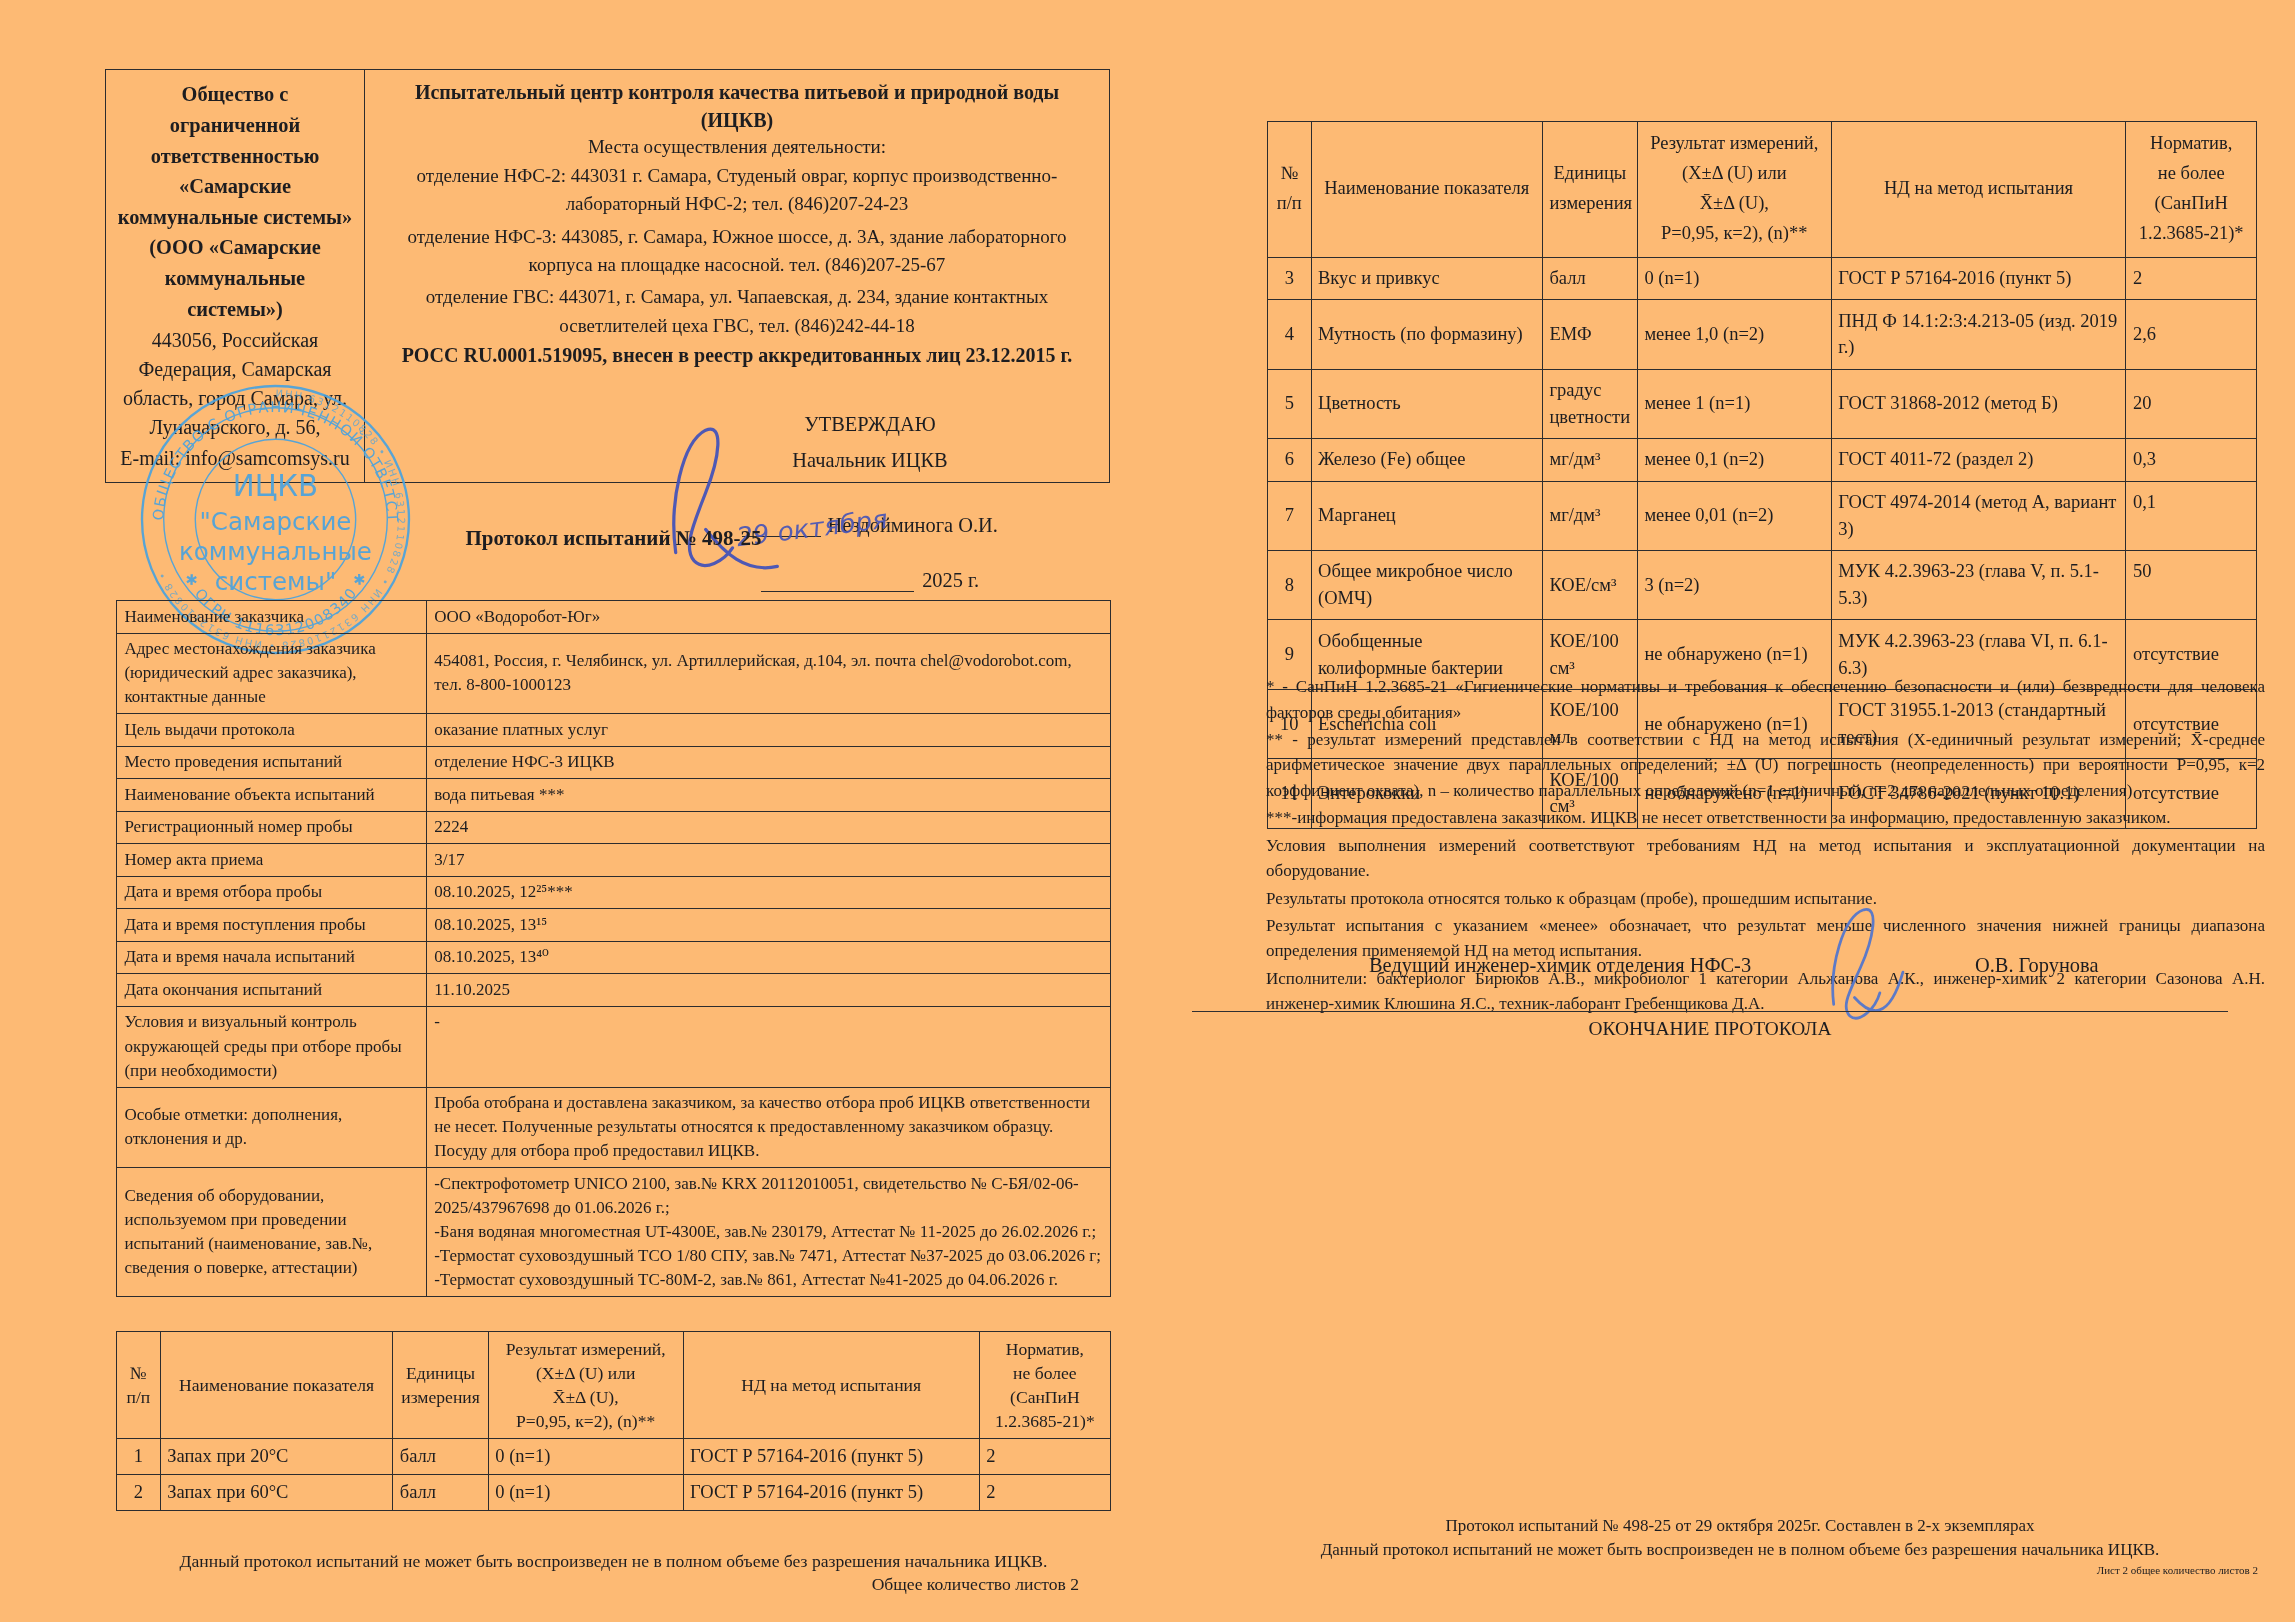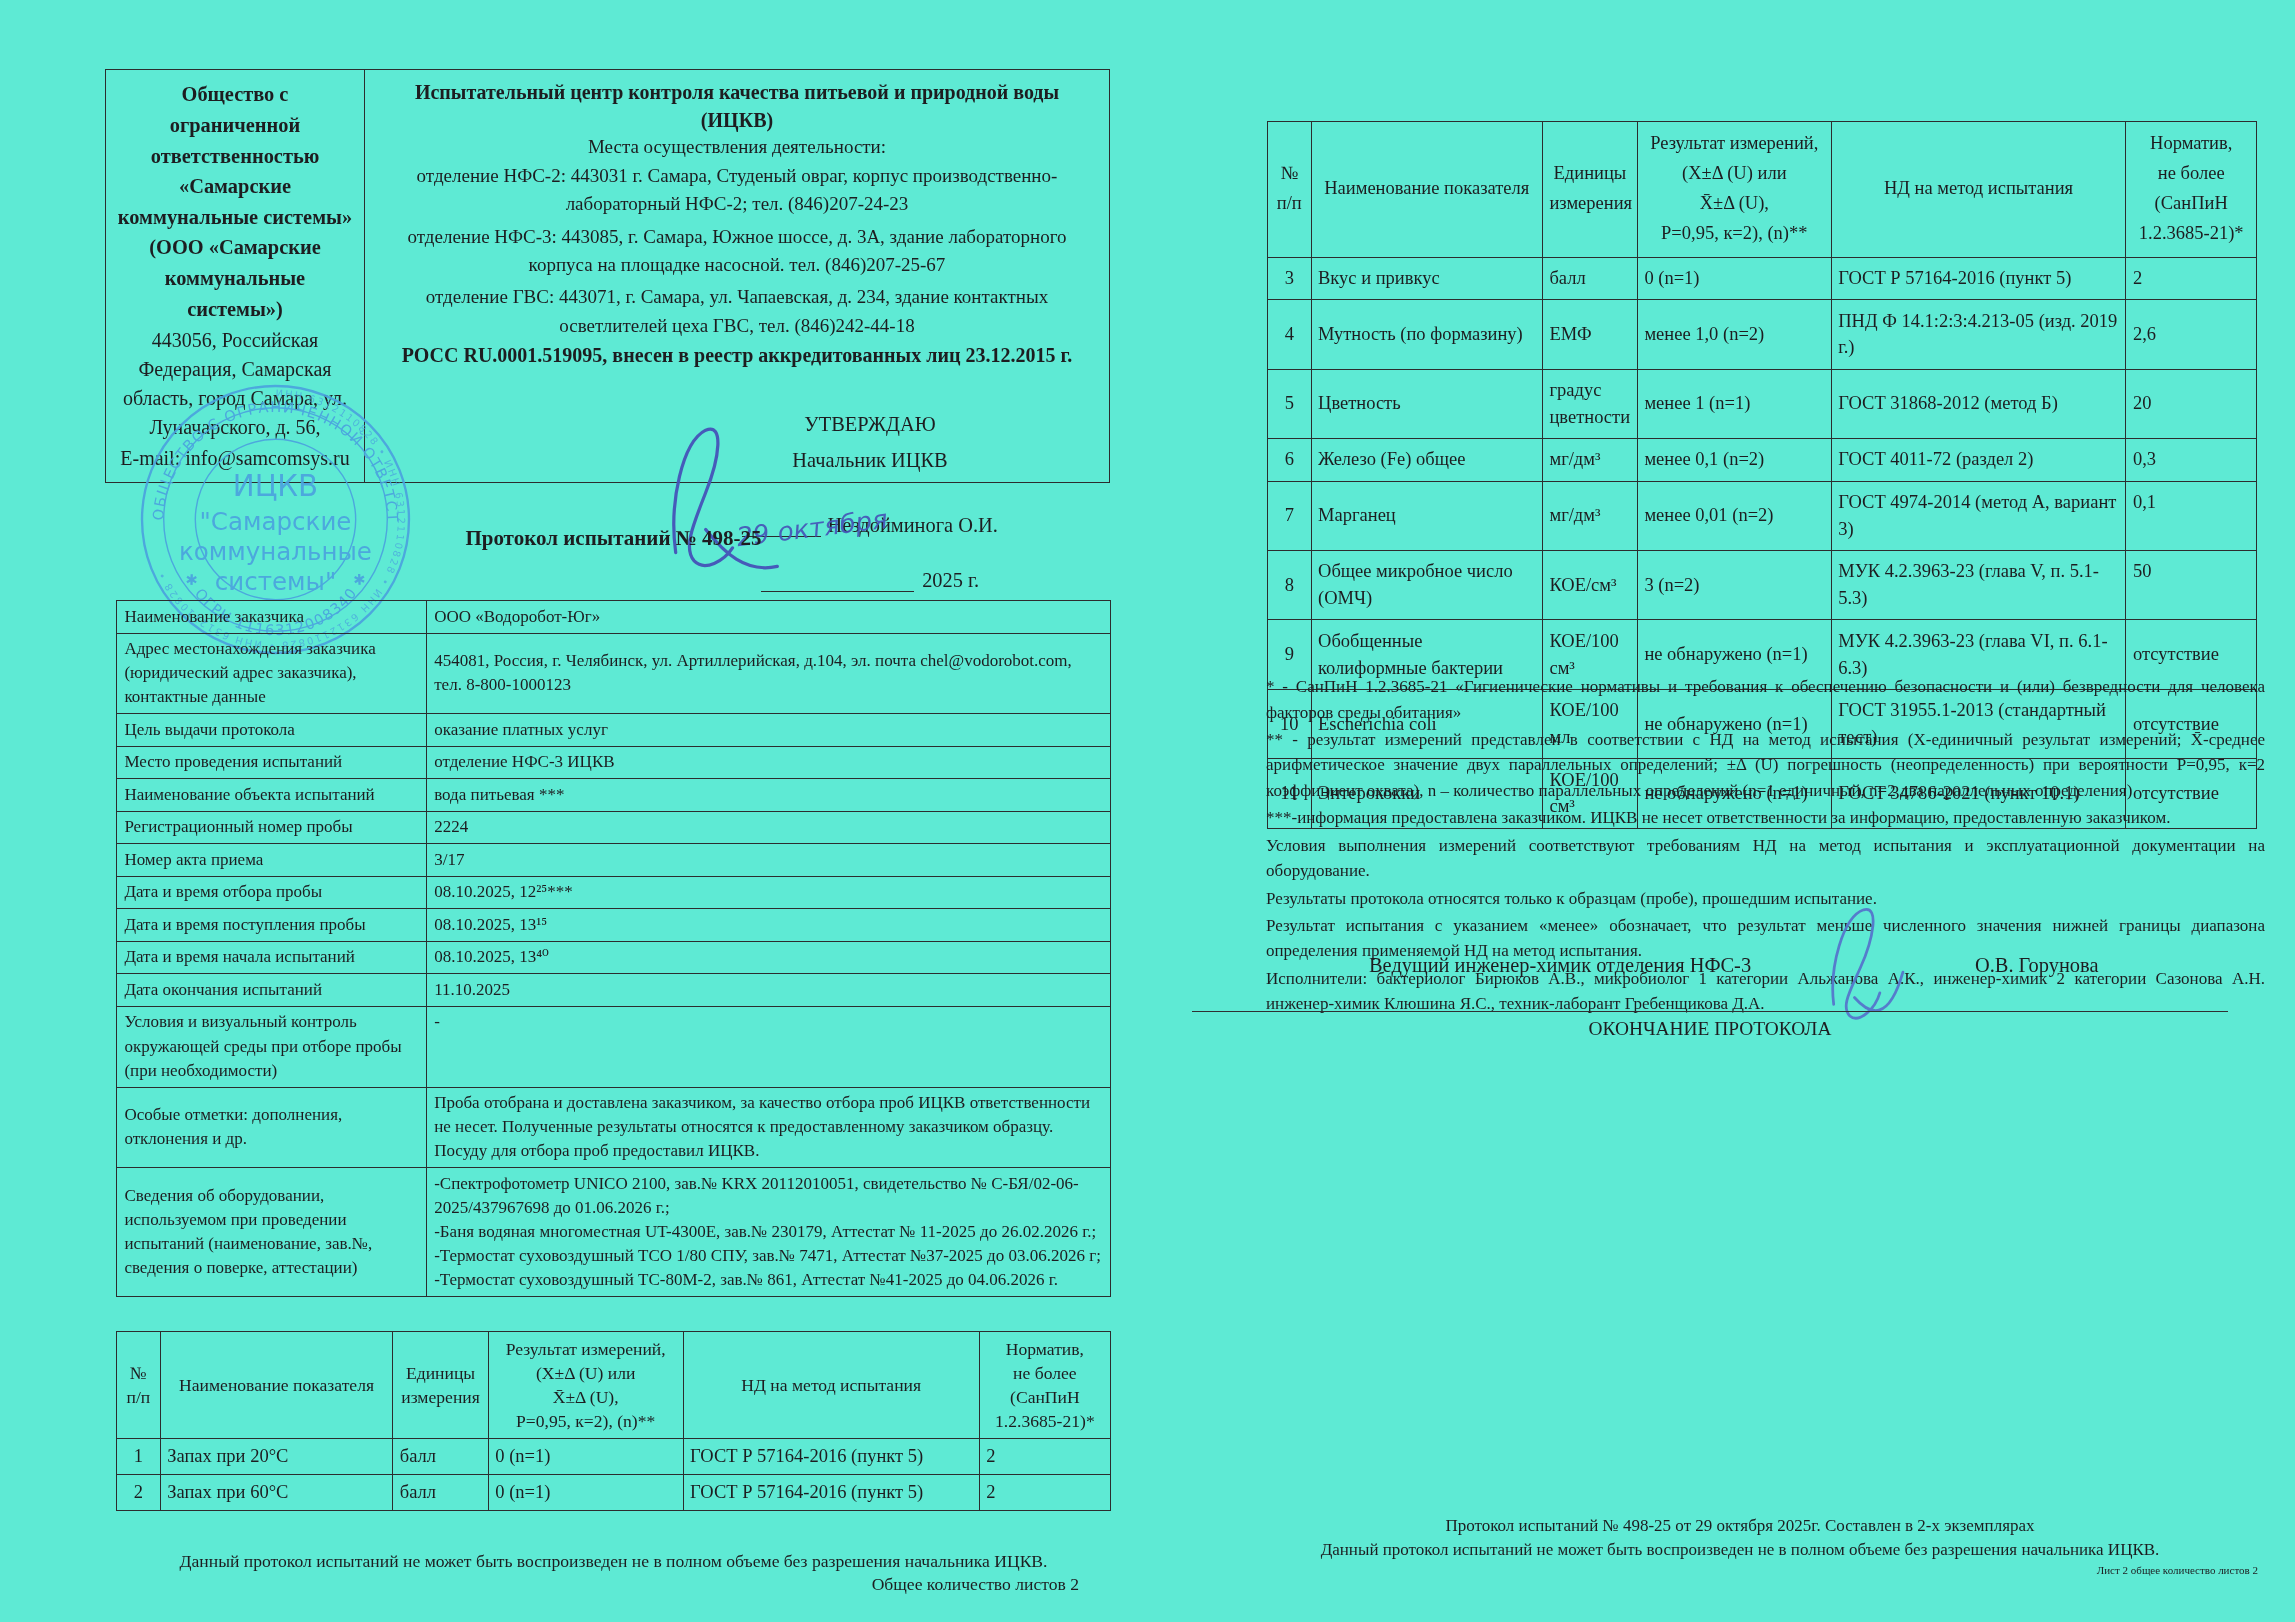--- a/index.html
+++ b/index.html
@@ -1,16 +1,16 @@
 <!DOCTYPE html>
 <html style="font-size:7.4px"><head>
 <meta charset="utf-8">
 <style>
   html,body{margin:0;padding:0;background:#ffffff;}
-  .canvas{position:relative;width:2295px;height:1623px;background:#5eead4;
+  .canvas{position:relative;width:2295px;height:1623px;background:#fdba74;
           font-family:"Liberation Serif","DejaVu Serif",serif;color:#1d1d20;overflow:hidden;}
   .page{position:absolute;top:0;width:1148px;height:1623px;}
   #page1{left:0;}
   #page2{left:1148px;}
   .pre{white-space:pre-line;}
 
   
   .header-box{position:absolute;left:105px;top:69px;width:1005px;display:flex;
               border:1.9px solid #2c2c2e;box-sizing:border-box;}
   .org-cell{width:259px;border-right:1.9px solid #2c2c2e;padding:9.3px 3.7px;text-align:center;box-sizing:border-box;}

